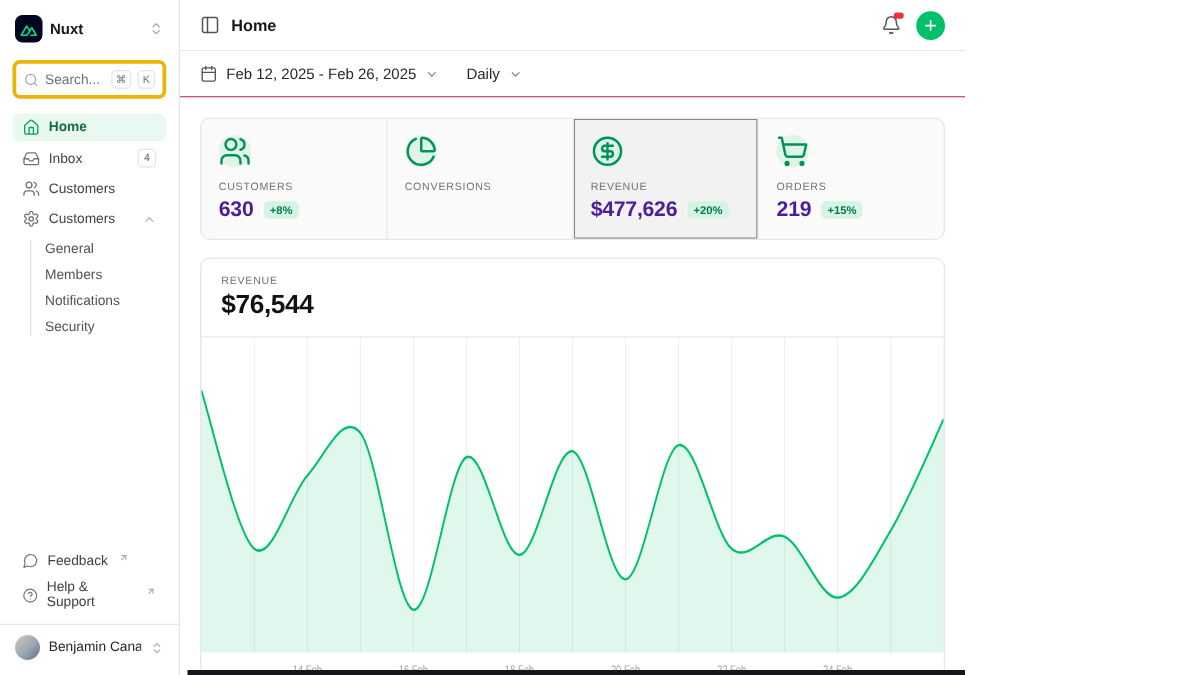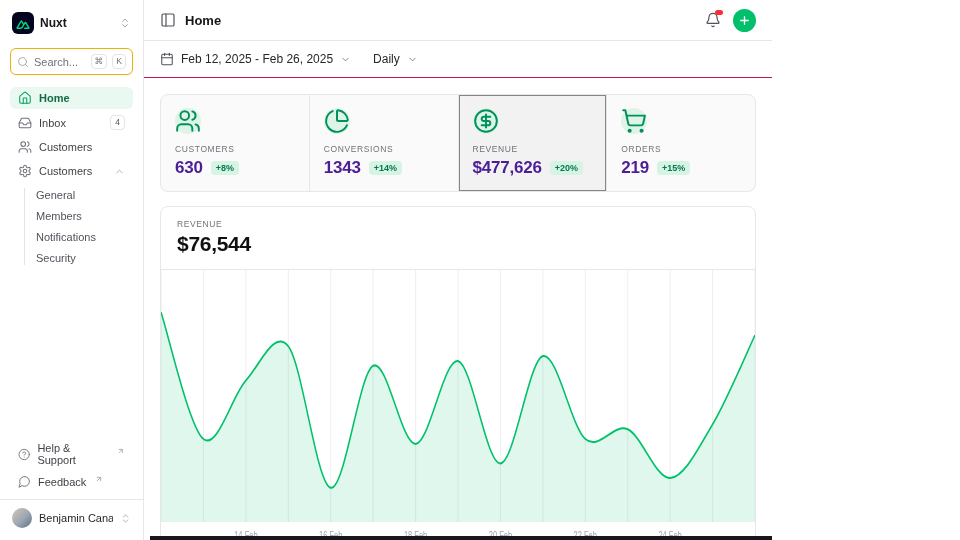--- a/index.html
+++ b/index.html
@@ -9,21 +9,21 @@
     color:#18181b; background:#fff; font-size:12px;
   }
   .app { display:flex; width:772px; height:540px; position:relative; background:#fff; }
 
   
   .sidebar { width:144px; flex-shrink:0; border-right:1px solid #e7e7e9; display:flex; flex-direction:column; padding:10px 10px 0; background:#fff; }
   .ws-row { display:flex; align-items:center; gap:6px; padding:2px 2px; }
   .logo { width:22px; height:22px; border-radius:6px; background:#020420; display:flex; align-items:center; justify-content:center; flex-shrink:0; }
   .ws-name { font-weight:700; font-size:12px; flex:1; color:#18181b; }
   .muted-ic { color:#a1a1aa; display:flex; }
-  .search-btn { margin-top:12px; display:flex; align-items:center; gap:5px; border:1px solid #eab308; border-radius:6px; padding:5px 6px; color:#71717a; font-size:11px; background:#fff; box-shadow:0 1px 2px rgba(0,0,0,.04); cursor:pointer; }
+  .search-btn { margin-top:12px; display:flex; align-items:center; gap:5px; border:3px solid #eab308; border-radius:6px; padding:5px 6px; color:#71717a; font-size:11px; background:#fff; box-shadow:0 1px 2px rgba(0,0,0,.04); cursor:pointer; }
   .search-btn .slabel { flex:1; }
   .kbd { border:1px solid #e4e4e7; border-radius:4px; font-size:8.5px; line-height:11px; padding:1px 3px; color:#71717a; background:#fff; min-width:14px; text-align:center; }
   .nav { display:flex; flex-direction:column; gap:2px; margin-top:12px; }
   .nav-item { display:flex; align-items:center; gap:7px; padding:4px 8px; border-radius:6px; font-size:11px; color:#3f3f46; cursor:pointer; }
   .nav-item .nicon { width:14px; height:14px; color:#71717a; display:flex; flex-shrink:0; }
   .nav-item.active { background:#e9f8f0; color:#136c43; font-weight:600; }
   .nav-item.active .nicon { color:#00a35c; }
   .count-badge { margin-left:auto; font-size:8.5px; border:1px solid #e4e4e7; border-radius:4px; padding:0 4px; color:#52525b; line-height:13px; background:#fff; }
   .chev-r { margin-left:auto; color:#a1a1aa; display:flex; }
   .subnav { display:flex; flex-direction:column; gap:1px; position:relative; margin-left:14px; margin-top:1px;justify-content:flex-end; }
@@ -165,40 +165,40 @@
         <div class="sub-item"><span>Members</span></div>
         <div class="sub-item"><span>Notifications</span></div>
         <div class="sub-item"><span>Security</span></div>
       </div>
     </nav>
 
     <div class="side-footer">
       <div class="flink">
         <span class="nicon">
           <svg class="ic" viewBox="0 0 24 24">
-              <circle cx="12" cy="12" r="10"></circle>
-              <path d="M9.09 9a3 3 0 0 1 5.83 1c0 2-3 3-3 3"></path>
-              <path d="M12 17h.01"></path>
-            </svg>
-        </span>
-        <span>Help &amp; Support</span>
+              <path d="M7.9 20A9 9 0 1 0 4 16.1L2 22Z"></path>
+            </svg>
+        </span>
+        <span>Feedback</span>
         <span class="ext-arrow">
           <svg class="ic" viewBox="0 0 24 24" style="stroke-width:2.6">
               <path d="M7 7h10v10"></path>
               <path d="M7 17 17 7"></path>
             </svg>
         </span>
       </div>
       <div class="flink">
         <span class="nicon">
           <svg class="ic" viewBox="0 0 24 24">
-              <path d="M7.9 20A9 9 0 1 0 4 16.1L2 22Z"></path>
-            </svg>
-        </span>
-        <span>Feedback</span>
+              <circle cx="12" cy="12" r="10"></circle>
+              <path d="M9.09 9a3 3 0 0 1 5.83 1c0 2-3 3-3 3"></path>
+              <path d="M12 17h.01"></path>
+            </svg>
+        </span>
+        <span>Help &amp; Support</span>
         <span class="ext-arrow">
           <svg class="ic" viewBox="0 0 24 24" style="stroke-width:2.6">
               <path d="M7 7h10v10"></path>
               <path d="M7 17 17 7"></path>
             </svg>
         </span>
       </div>
 
       <div class="user-row">
         <span class="avatar"></span>
@@ -290,24 +290,20 @@
         </div>
 
         <div class="stat">
           <span class="stat-icon">
             <svg class="ic" viewBox="0 0 24 24">
                 <path d="M21 12c.552 0 1.005-.449.95-.998a10 10 0 0 0-8.953-8.951c-.55-.055-.998.398-.998.95v8a1 1 0 0 0 1 1z"></path>
                 <path d="M21.21 15.89A10 10 0 1 1 8 2.83"></path>
               </svg>
           </span>
           <div class="stat-label">Conversions</div>
-          <div class="stat-value-row">
-            <span class="stat-value">1343</span>
-            <span class="delta">+14%</span>
-          </div>
         </div>
 
         <div class="stat selected">
           <span class="stat-icon">
             <svg class="ic" viewBox="0 0 24 24">
                 <circle cx="12" cy="12" r="10"></circle>
                 <path d="M16 8h-6a2 2 0 1 0 0 4h4a2 2 0 1 1 0 4H8"></path>
                 <path d="M12 18V6"></path>
               </svg>
           </span>

